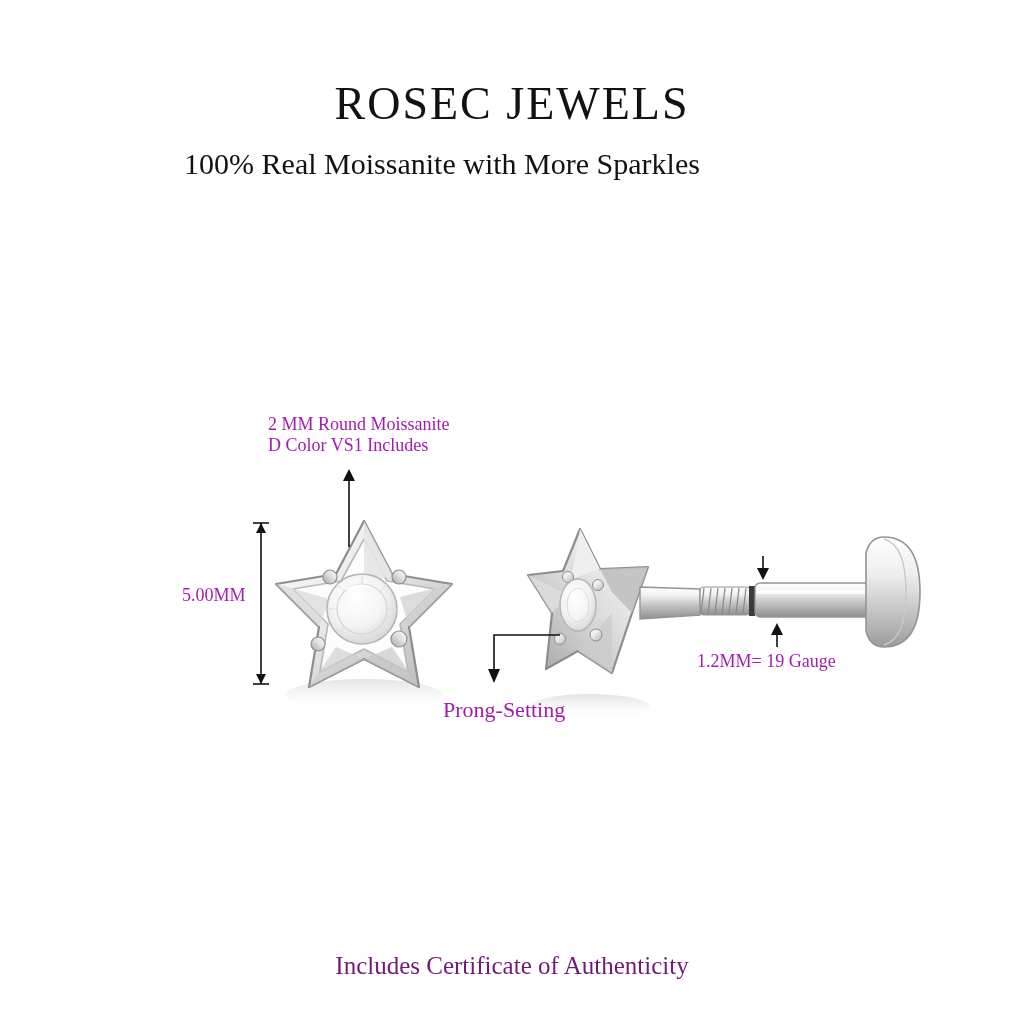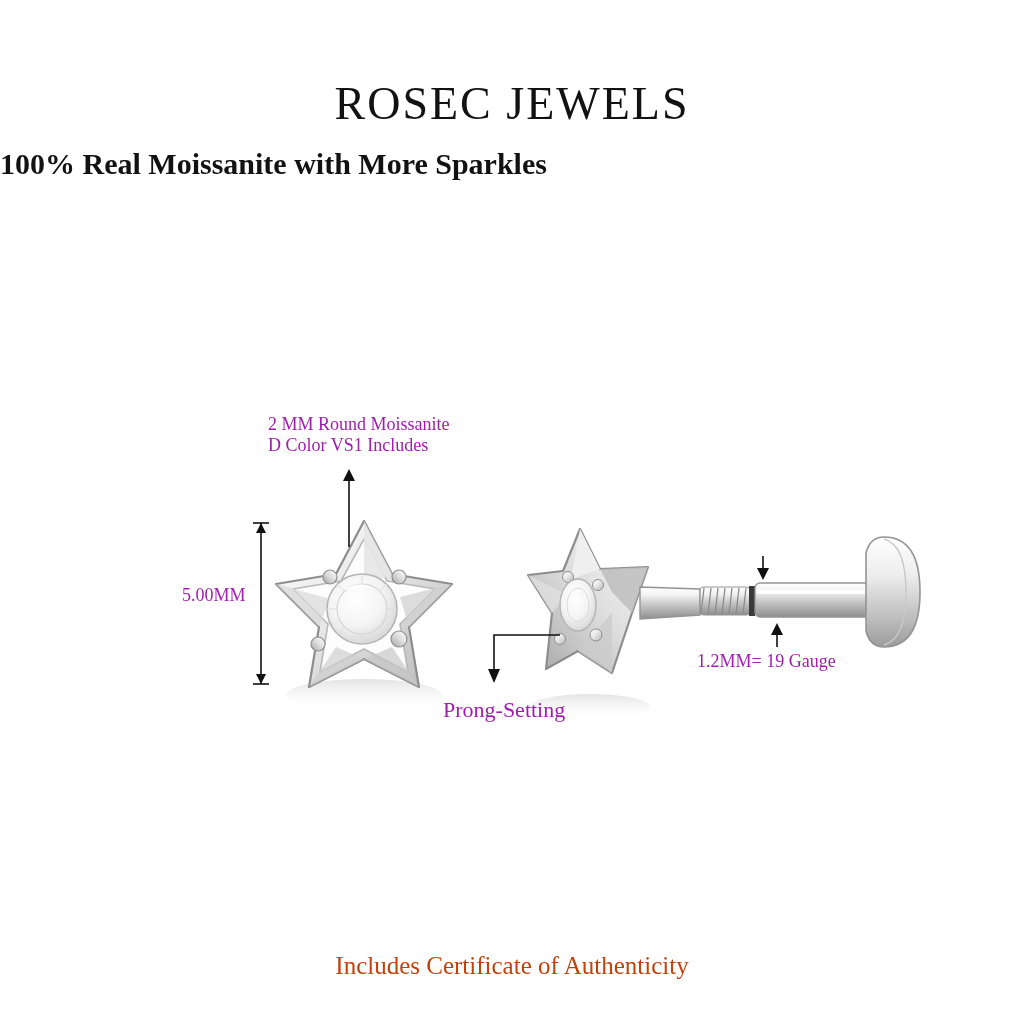--- a/index.html
+++ b/index.html
@@ -31,35 +31,35 @@
     letter-spacing: 2px;
     font-weight: 400;
     color: #121212;
     font-family: "Liberation Serif", serif;
   }
   .brand-subtitle {
     position: absolute;
     top: 100px;
     left: 0;
     width: 884px;
-    text-align: left;
+    text-align: center;
     font-size: 30px;
-    font-weight: 700;
+    font-weight: 400;
     color: #121212;
     font-family: "Liberation Serif", serif;
   }
   
   .footer-note {
     position: absolute;
     top: 905px;
     left: 0;
     width: 1024px;
     text-align: center;
     font-size: 25px;
-    color: #c2410c;
+    color: #701a75;
     font-family: "Liberation Serif", serif;
   }
   
   .anno {
     position: absolute;
     font-family: "Liberation Serif", serif;
     color: #a21caf;
     white-space: pre;
     line-height: 1.18;
   }

